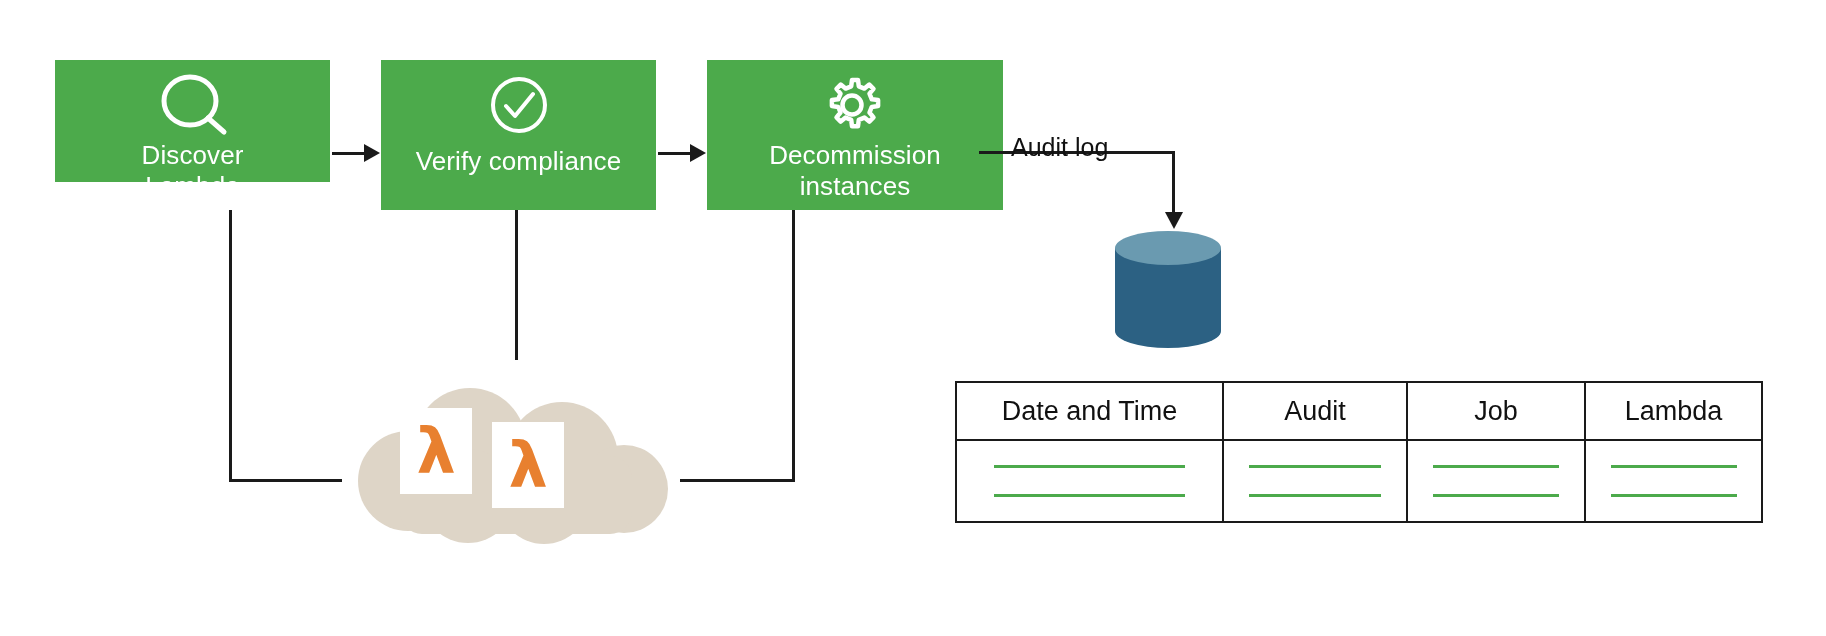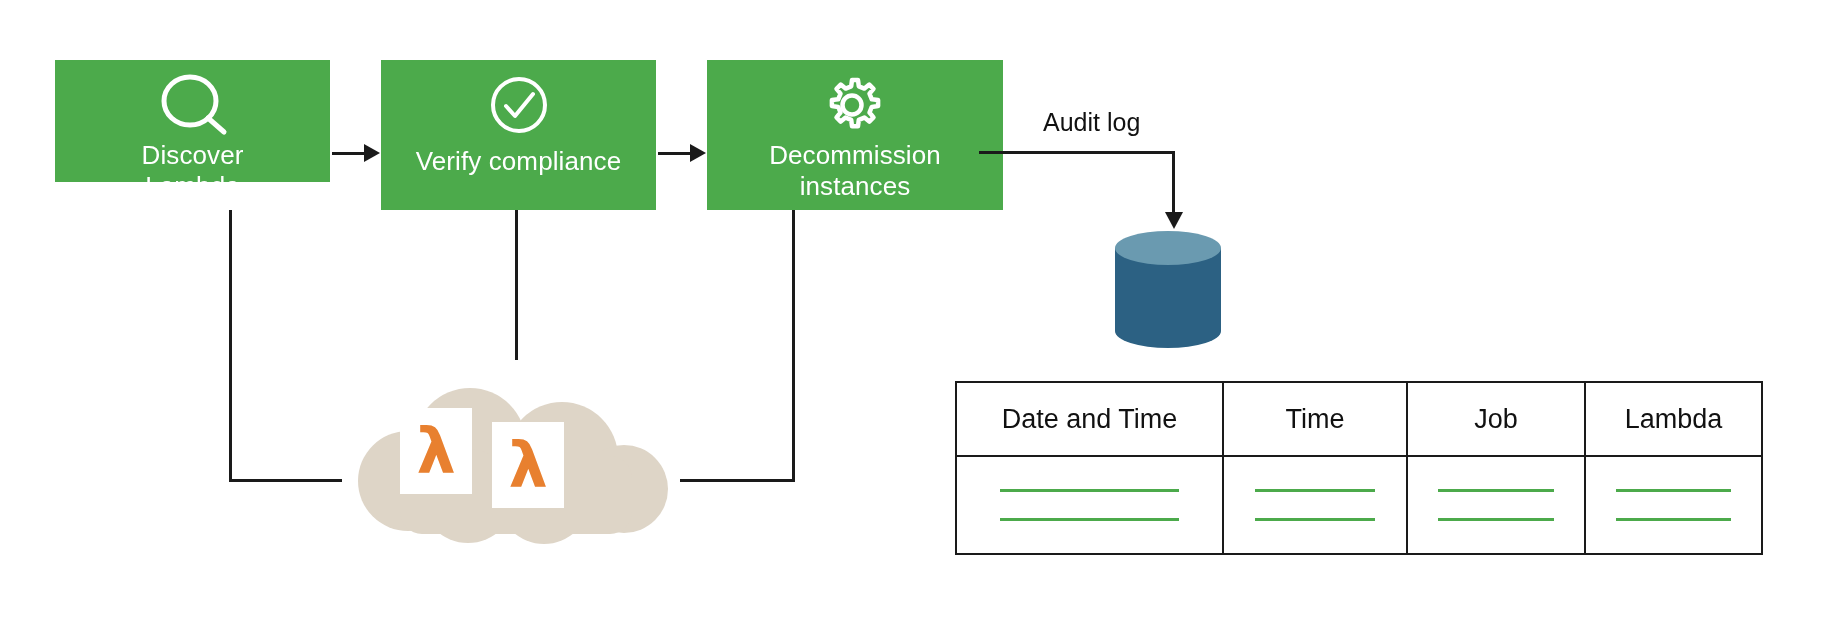--- a/index.html
+++ b/index.html
@@ -96,21 +96,21 @@
 
   
   .log-table {
     position: absolute;
     border-collapse: collapse;
     table-layout: fixed;
     background: #ffffff;
   }
   .log-table th, .log-table td {
     border: 2px solid #1a1a1a;
-    padding: 8px;
+    padding: 0;
     text-align: center;
     vertical-align: middle;
   }
   .log-table th {
     font-size: 27px;
     font-weight: normal;
     color: #111111;
     height: 56px;
   }
   .log-table td {
@@ -175,21 +175,21 @@
         </g>
       </svg>
     </span>
     <span class="proc-label">Decommission
 instances</span>
   </div>
 
   <div class="conn conn-h" style="left:979px; top:151px; width:196px;"></div>
   <div class="conn conn-v" style="left:1172px; top:151px; height:65px;"></div>
   <div class="arrow-down" style="left:1165px; top:212px;"></div>
-  <div class="edge-label" style="left:1011px; top:108px;margin-left:32px;">Audit log</div>
+  <div class="edge-label" style="left:1011px; top:133px;">Audit log</div>
 
   <div class="db-wrap" style="left:1113px; top:230px; width:110px; height:120px;">
     <svg width="110" height="120" viewBox="0 0 110 120">
       <path d="M2 18 L2 101 A53 17 0 0 0 108 101 L108 18 Z" fill="#2C6183"></path>
       <ellipse cx="55" cy="18" rx="53" ry="17" fill="#6A9AB0"></ellipse>
     </svg>
   </div>
 
   <div class="conn conn-v" style="left:229px; top:210px; height:272px;"></div>
   <div class="conn conn-h" style="left:229px; top:479px; width:113px;"></div>
@@ -222,21 +222,21 @@
   <table class="log-table" style="left:955px; top:381px; width:806px;">
     <colgroup>
       <col style="width:267px">
       <col style="width:184px">
       <col style="width:178px">
       <col style="width:177px">
     </colgroup>
     <thead>
       <tr>
         <th>Date and Time</th>
-        <th>Time</th>
+        <th>Audit</th>
         <th>Job</th>
         <th>Lambda</th>
       </tr>
     </thead>
     <tbody>
       <tr>
         <td>
           <div class="cell-lines">
             <div class="cell-line"></div>
             <div class="cell-line"></div>

